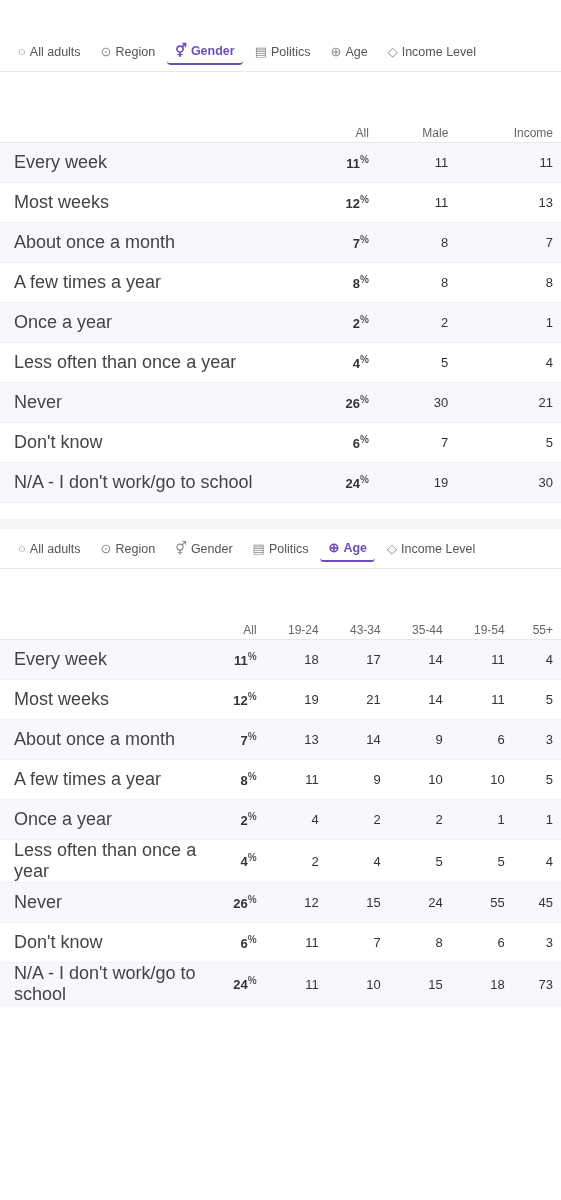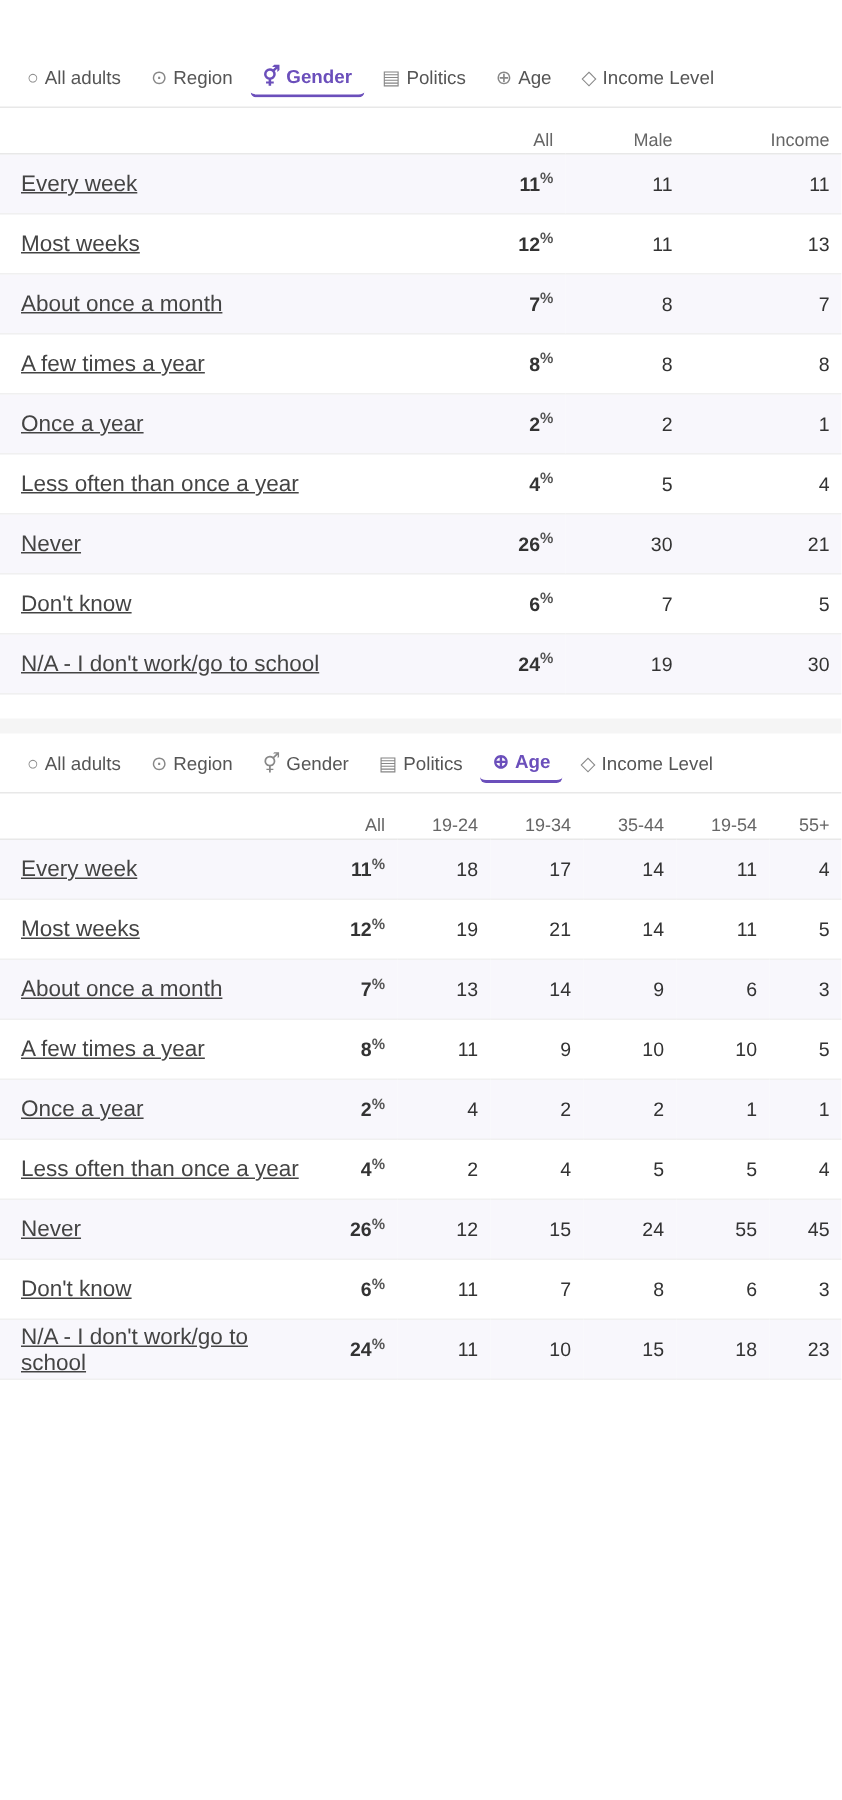--- a/index.html
+++ b/index.html
@@ -56,20 +56,21 @@
       color: #6b4fbb;
     }
 
     .section {
       padding: 10px 0 16px;
     }
 
     table {
       width: 100%;
       border-collapse: collapse;
+      margin-top: 40px;
     }
 
     th {
       font-weight: 400;
       color: #666;
       font-size: 12px;
       padding: 4px 8px;
       text-align: right;
     }
 
@@ -81,24 +82,23 @@
       padding: 0px 8px;
       font-size: 13px;
       color: #333;
       text-align: right;
       vertical-align: middle;
     }
 
     td.row-label {
       text-align: left;
       color: #444;
-      font-size: 15px;
+      font-size: 18px;
       padding-left: 14px;
       max-width: 160px;
-      text-decoration: underline;
     }
 
     tr.data-row {
       border-bottom: 1px solid #f0f0f0;
     }
 
     tr.data-row:nth-child(odd) {
       background: #f8f7fc;
     }
 
@@ -263,21 +263,21 @@
   </div>
 </div>
 
 <div class="section">
   <table>
     <thead>
       <tr class="col-header-row">
         <th class="left"></th>
         <th>All</th>
         <th>19-24</th>
-        <th>19-34</th>
+        <th>43-34</th>
         <th>35-44</th>
         <th>19-54</th>
         <th>55+</th>
       </tr>
     </thead>
     <tbody id="age-tbody">
     <tr class="data-row">
     <td class="row-label cell-height">Every week</td>
     <td class="cell-height"><span class="all-val">11</span><span class="pct">%</span></td>
     <td class="cell-height">18</td>
@@ -349,17 +349,17 @@
     <td class="cell-height">6</td>
     <td class="cell-height">3</td>
   </tr>
         <tr class="data-row">
     <td class="row-label cell-height">N/A - I don't work/go to school</td>
     <td class="cell-height"><span class="all-val">24</span><span class="pct">%</span></td>
     <td class="cell-height">11</td>
     <td class="cell-height">10</td>
     <td class="cell-height">15</td>
     <td class="cell-height">18</td>
-    <td class="cell-height">23</td>
+    <td class="cell-height">73</td>
   </tr>
       </tbody>
   </table>
 </div>
 
 </body></html>

